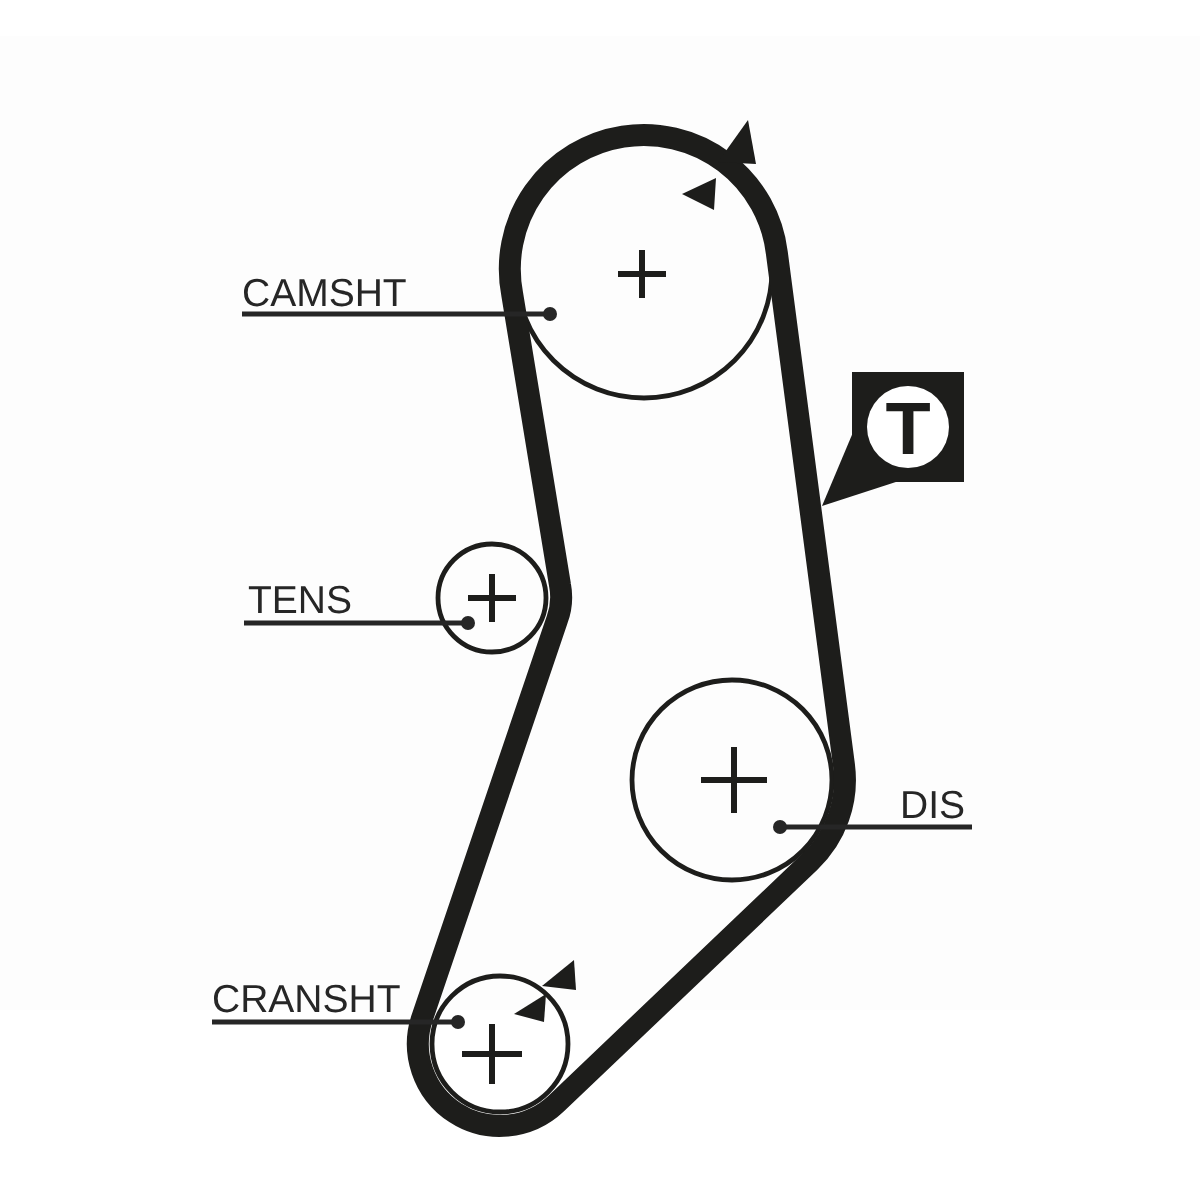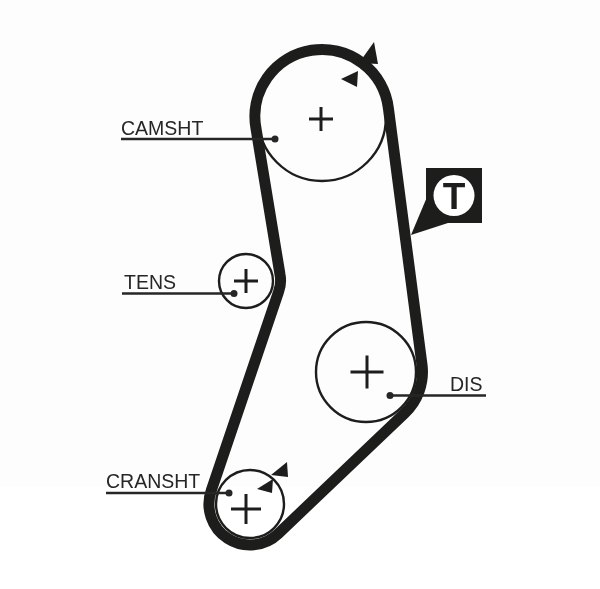--- a/index.html
+++ b/index.html
@@ -9,20 +9,21 @@
     width: 600px;
     height: 589px;
     overflow: hidden;
   }
   .stage {
     position: relative;
     width: 600px;
     height: 487px;
     background: #fdfdfd;
     font-family: "Liberation Sans", sans-serif;
+    margin-top: 18px;
   }
   svg { display: block; }
   .pulley-outline {
     fill: none;
     stroke: #1d1d1b;
     stroke-width: 2.4;
   }
   .center-cross {
     stroke: #1d1d1b;
     stroke-width: 3;

